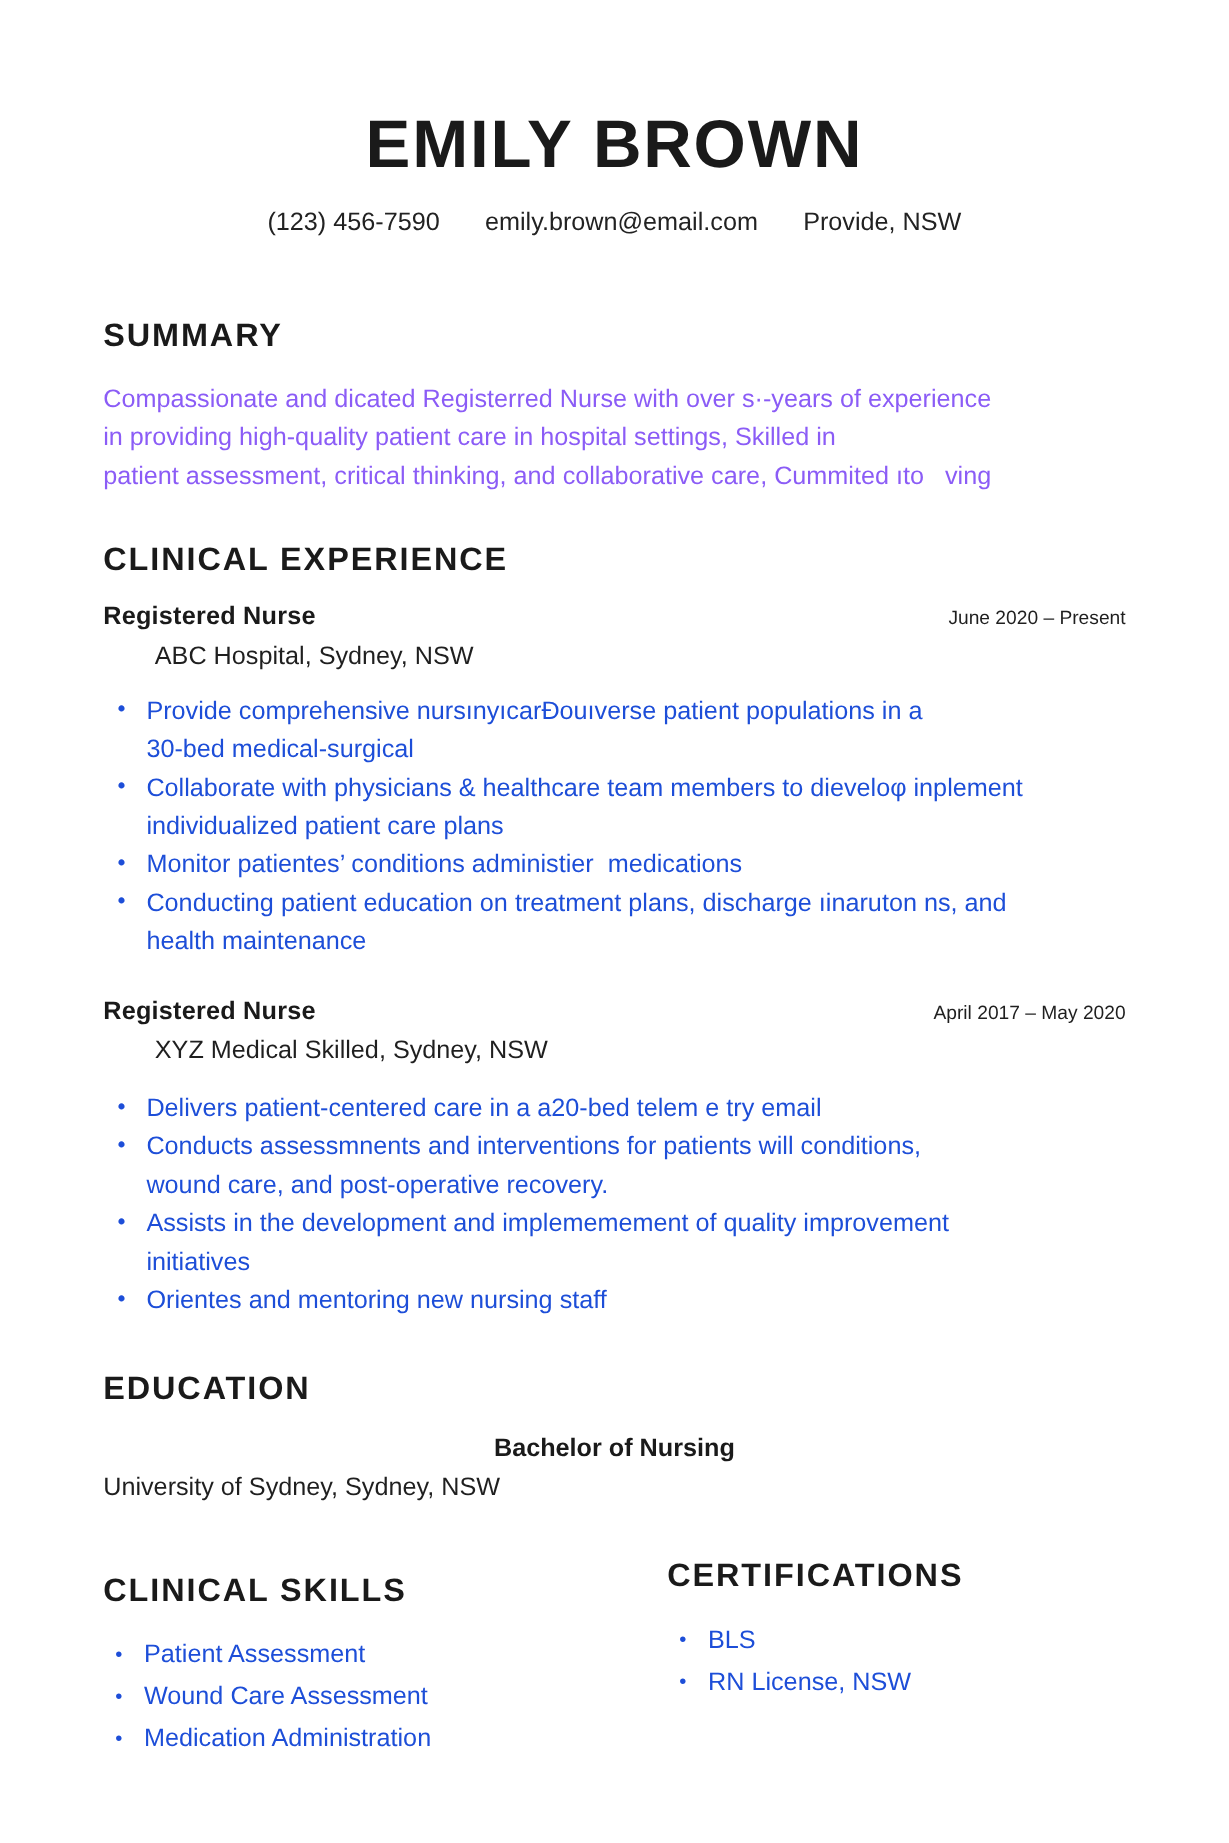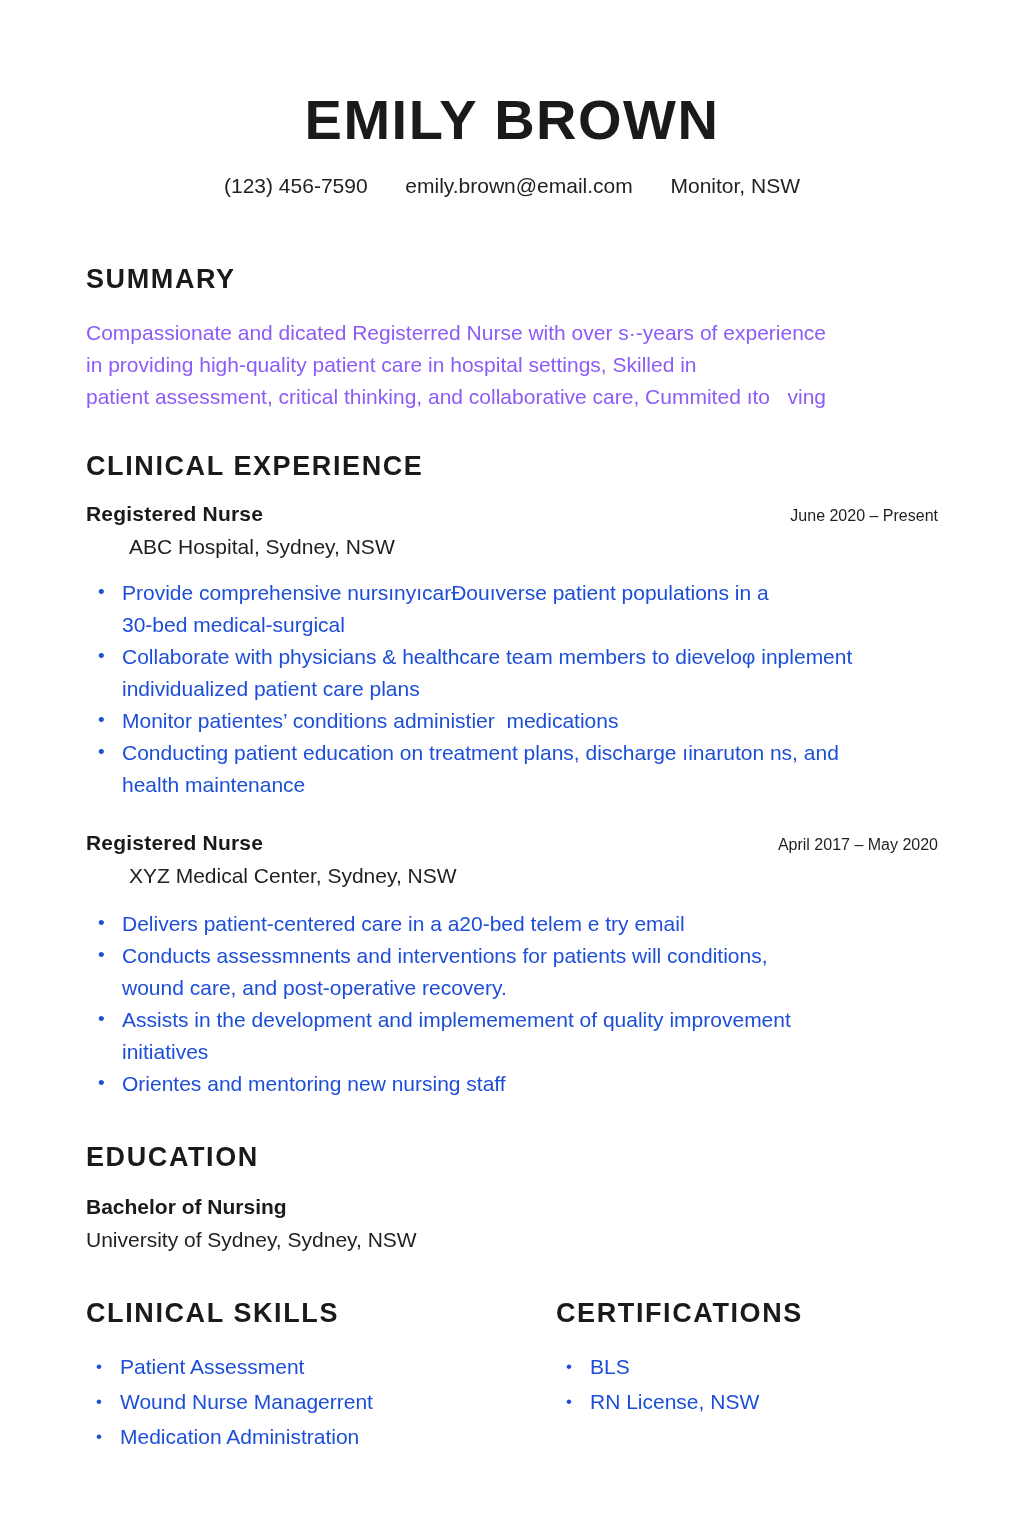--- a/index.html
+++ b/index.html
@@ -108,51 +108,52 @@
   ul.bullets > li .ln { display: block; white-space: pre; }
 
   .job-2 { margin-top: 30px; }
   .job-2 ul.bullets { margin-top: 20px; }
 
   
   .edu-title {
     font-size: 21px;
     font-weight: 700;
     margin-top: 22px;
+    text-align: center;
   }
   .edu-org {
     font-size: 21px;
     margin-top: 9px;
     color: #1f1f1f;
   }
 
   
   .cols {
     display: flex;
     margin-top: 46px;
   }
-  .col-left  { width: 470px; }
+  .col-left  { width: 470px; margin-top: 12px; }
   .col-right { flex: 1; }
   .cols .sec-head { font-size: 27px; }
   .cols ul.bullets { margin-top: 20px; padding-left: 34px; }
   .cols ul.bullets > li { line-height: 35px; }
   .cols ul.bullets > li::before { font-size: 17px; top: 0; }
 </style>
 </head>
 <body>
 
 <div class="page">
 
   <div class="name">EMILY BROWN</div>
   <div class="contact">
     <span>(123) 456-7590</span>
     <span class="gap"></span>
     <span>emily.brown@email.com</span>
     <span class="gap"></span>
-    <span>Monitor, NSW</span>
+    <span>Provide, NSW</span>
   </div>
 
   <h2 class="sec-head sec-summary">SUMMARY</h2>
   <div class="summary-body">
     <span class="ln">Compassionate and dicated Registerred Nurse with over s·-years of experience</span>
     <span class="ln">in providing high-quality patient care in hospital settings, Skilled in</span>
     <span class="ln">patient assessment, critical thinking, and collaborative care, Cummited ıto   ving</span>
   </div>
 
   <h2 class="sec-head sec-exp">CLINICAL EXPERIENCE</h2>
@@ -180,21 +181,21 @@
         <span class="ln">health maintenance</span>
       </li>
     </ul>
   </div>
 
   <div class="job job-2">
     <div class="job-row">
       <span class="job-title">Registered Nurse</span>
       <span class="job-dates">April 2017 – May 2020</span>
     </div>
-    <div class="job-org">XYZ Medical Center, Sydney, NSW</div>
+    <div class="job-org">XYZ Medical Skilled, Sydney, NSW</div>
     <ul class="bullets">
       <li>
         <span class="ln">Delivers patient-centered care in a a20-bed telem e try email</span>
       </li>
       <li>
         <span class="ln">Conducts assessmnents and interventions for patients will conditions,</span>
         <span class="ln">wound care, and post-operative recovery.</span>
       </li>
       <li>
         <span class="ln">Assists in the development and implememement of quality improvement</span>
@@ -208,21 +209,21 @@
 
   <h2 class="sec-head sec-edu">EDUCATION</h2>
   <div class="edu-title">Bachelor of Nursing</div>
   <div class="edu-org">University of Sydney, Sydney, NSW</div>
 
   <div class="cols">
     <div class="col-left">
       <h2 class="sec-head">CLINICAL SKILLS</h2>
       <ul class="bullets">
         <li>Patient Assessment</li>
-        <li>Wound Nurse Managerrent</li>
+        <li>Wound Care Assessment</li>
         <li>Medication Administration</li>
       </ul>
     </div>
     <div class="col-right">
       <h2 class="sec-head">CERTIFICATIONS</h2>
       <ul class="bullets">
         <li>BLS</li>
         <li>RN License, NSW</li>
       </ul>
     </div>

